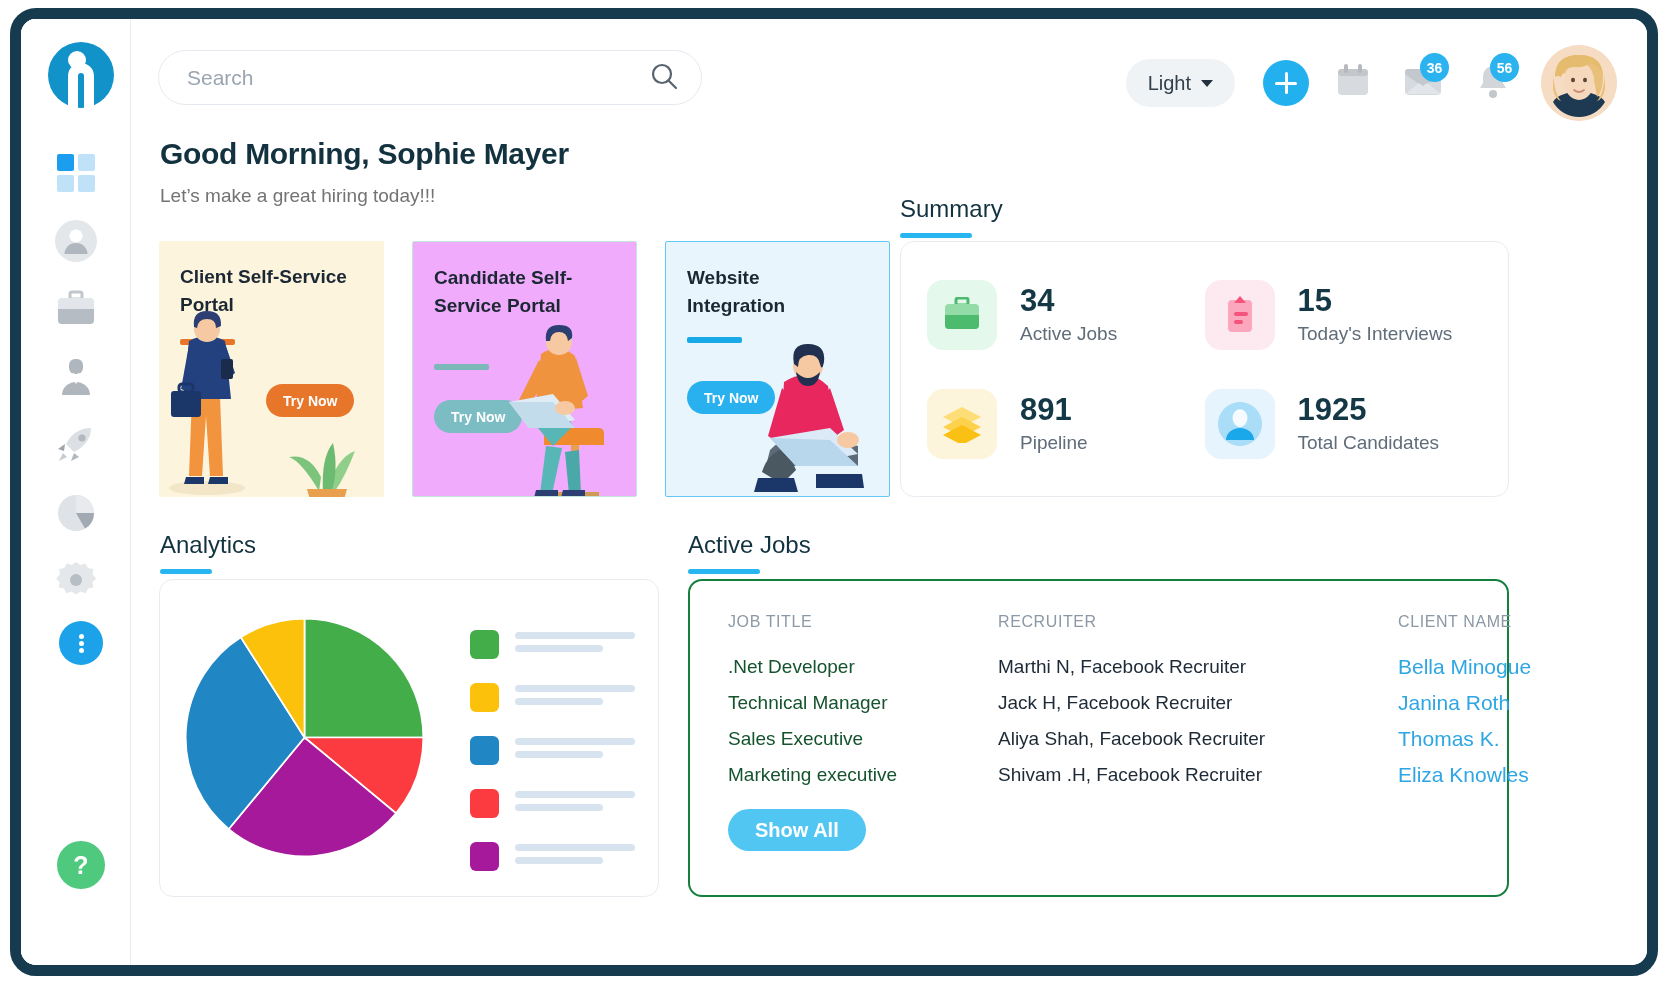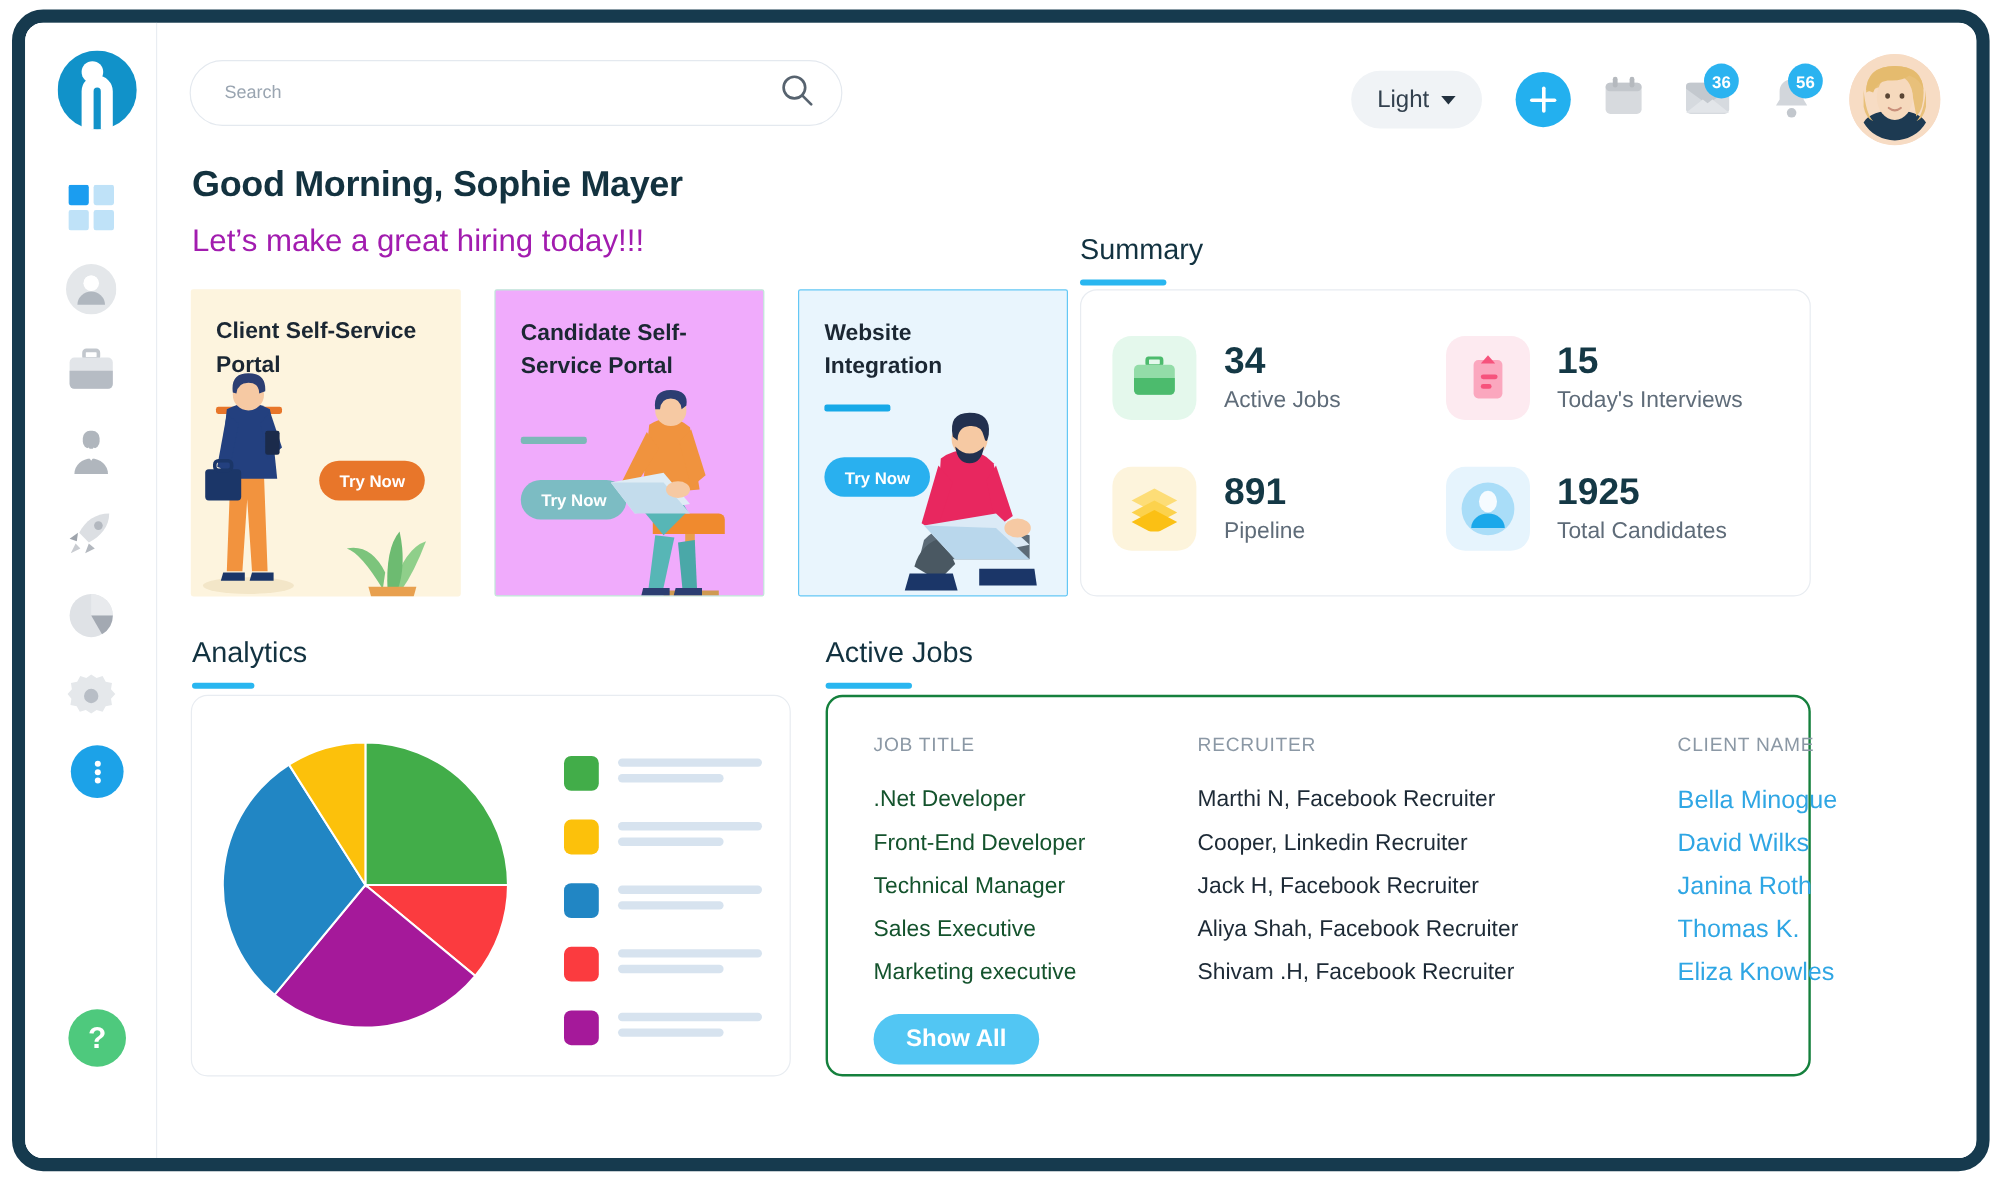--- a/index.html
+++ b/index.html
@@ -133,21 +133,21 @@
     border-radius: 28px;
     background: #fff;
     display: flex;
     align-items: center;
     padding: 0 22px 0 28px;
   }
   .search-box input {
     flex: 1;
     border: none;
     outline: none;
-    font-size: 15px;
+    font-size: 21px;
     color: #737373;
     font-family: "Liberation Sans", sans-serif;
     background: transparent;
   }
   .search-box input::placeholder { color: #9aa5b1; }
 
   .topbar-right {
     position: absolute;
     right: 30px;
     top: 26px;
@@ -237,22 +237,22 @@
     top: 118px;
     font-size: 30px;
     font-weight: bold;
     color: #13323f;
     letter-spacing: -0.3px;
   }
   .subgreeting {
     position: absolute;
     left: 29px;
     top: 166px;
-    font-size: 26px;
-    color: #a21caf;
+    font-size: 19px;
+    color: #737373;
   }
 
   
   .sec-head {
     position: absolute;
     font-size: 24px;
     color: #123240;
     font-weight: normal;
   }
   .sec-head .rule {
@@ -854,25 +854,20 @@
               <th class="col-client">CLIENT NAME</th>
             </tr>
           </thead>
           <tbody id="jobs-body">
               <tr>
                 <td><span class="job-link">.Net Developer</span></td>
                 <td><span class="recr-text">Marthi N, Facebook Recruiter</span></td>
                 <td><span class="client-link">Bella Minogue</span></td>
               </tr>
               <tr>
-                <td><span class="job-link">Front-End Developer</span></td>
-                <td><span class="recr-text">Cooper, Linkedin Recruiter</span></td>
-                <td><span class="client-link">David Wilks</span></td>
-              </tr>
-              <tr>
                 <td><span class="job-link">Technical Manager</span></td>
                 <td><span class="recr-text">Jack H, Facebook Recruiter</span></td>
                 <td><span class="client-link">Janina Roth</span></td>
               </tr>
               <tr>
                 <td><span class="job-link">Sales Executive</span></td>
                 <td><span class="recr-text">Aliya Shah, Facebook Recruiter</span></td>
                 <td><span class="client-link">Thomas K.</span></td>
               </tr>
               <tr>

